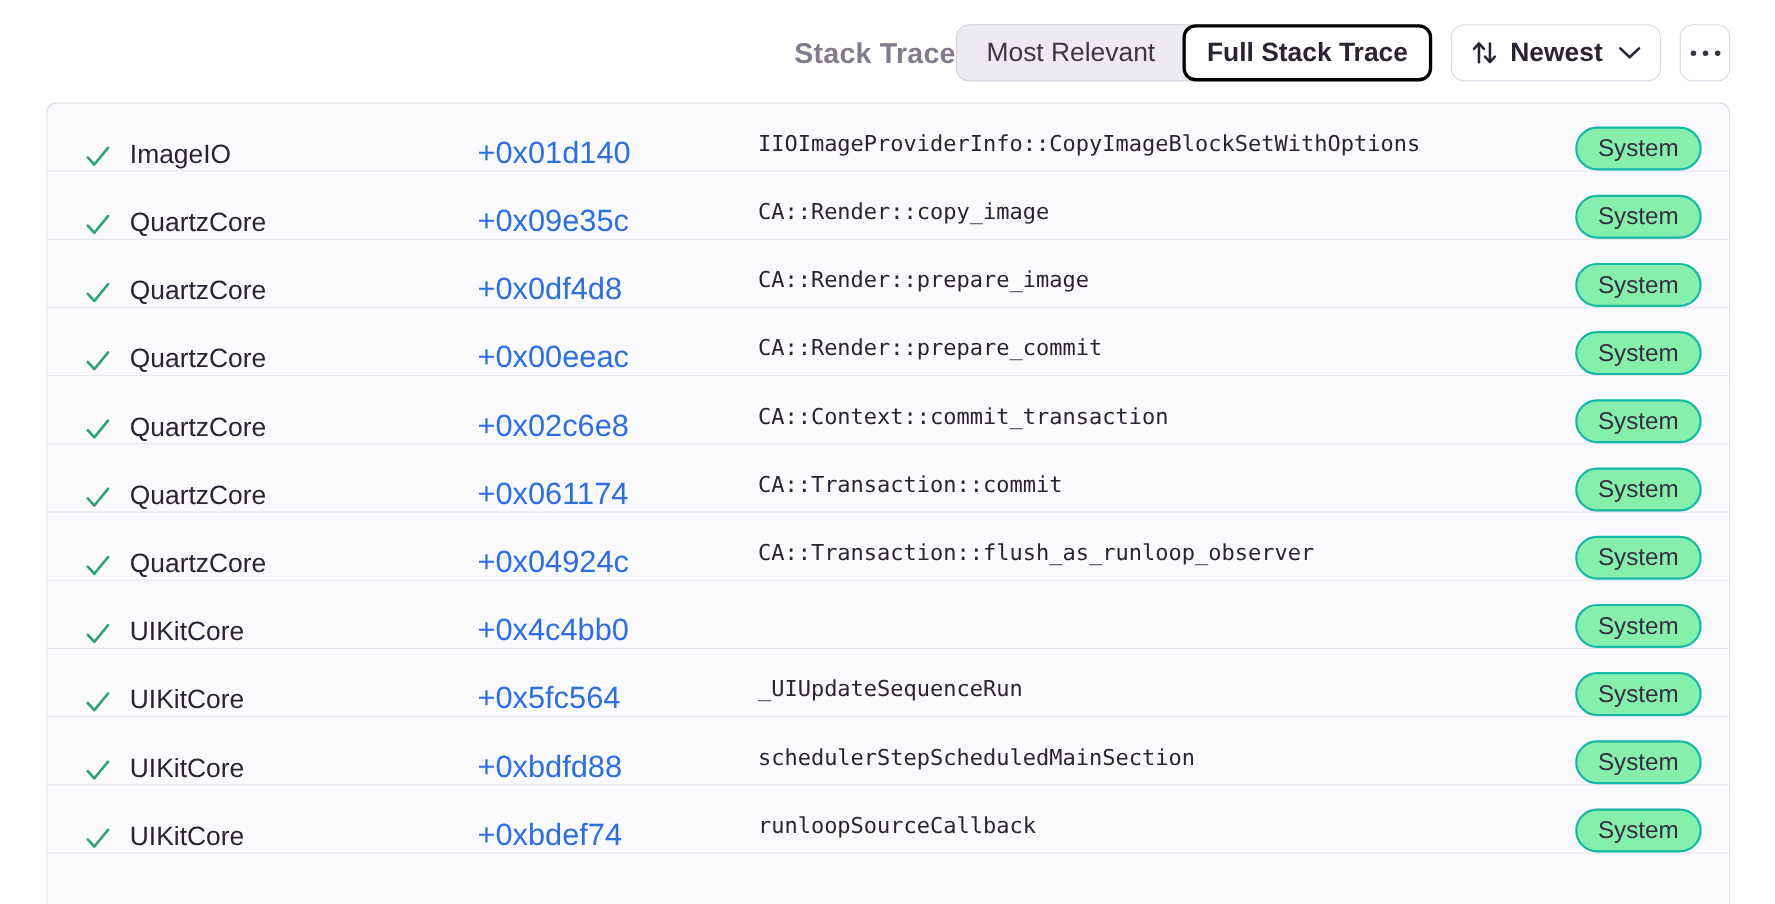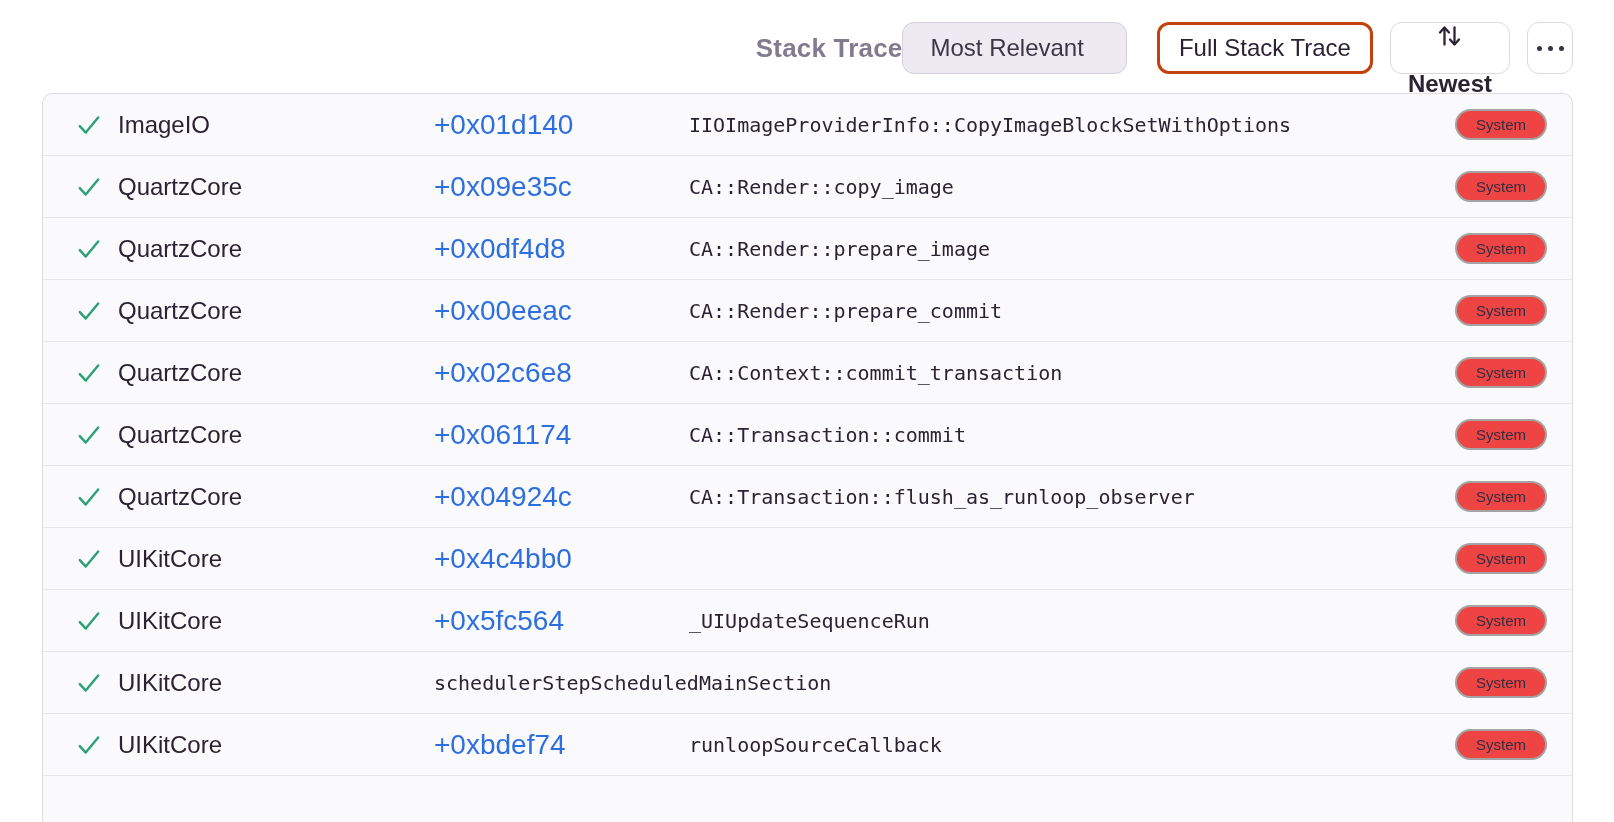--- a/index.html
+++ b/index.html
@@ -26,62 +26,61 @@
     color: #827a8f;
     letter-spacing: 0.2px;
   }
   .controls {
     display: flex;
     align-items: center;
     gap: 17px;
   }
   button { font-family: inherit; cursor: pointer; }
 
-  .segmented { display: flex; align-items: center; gap: 48px; }
+  .segmented { display: flex; align-items: center; }
   .seg-btn {
     height: 52px;
     font-size: 24px;
     display: flex;
     align-items: center;
     white-space: nowrap;
   }
   .seg-unselected {
     background: #edebf1;
     border: 1px solid #d4cfdb;
     border-radius: 12px;
     color: #3e3446;
     font-weight: 500;
     padding: 0 42px 0 27px;
     margin-right: -18px;
   }
   .seg-selected {
     background: #ffffff;
-    border: 3px solid #c2410c;
+    border: 3px solid #000000;
     border-radius: 12px;
     color: #2b2233;
-    font-weight: 400;
+    font-weight: 700;
     padding: 0 19px;
     position: relative;
     z-index: 2;
   }
 
   .sort-btn {
     height: 52px;
     background: #ffffff;
     border: 1px solid #dcd8e3;
     border-radius: 12px;
     display: flex;
     align-items: center;
-    gap: 21px;
+    gap: 11px;
     padding: 0 17px;
     font-size: 24px;
     font-weight: 700;
     color: #2b2233;
     white-space: nowrap;
-    flex-direction: column;
   }
   .more-btn {
     height: 52px;
     width: 46px;
     background: #ffffff;
     border: 1px solid #dcd8e3;
     border-radius: 12px;
     display: flex;
     align-items: center;
     justify-content: center;
@@ -96,21 +95,21 @@
     width: 1531px;
     height: 729px;
     background: #faf9fb;
     border: 1px solid #e0dce5;
     border-bottom: none;
     border-radius: 10px 10px 0 0;
     overflow: hidden;
   }
   .frame-row {
     display: flex;
-    align-items: center;
+    align-items: flex-end;
     min-height: 62px;
     padding: 0 25px 0 33px;
     border-bottom: 1px solid #e9e5ee;
   }
   .cell-check {
     width: 26px; height: 26px;
     margin-right: 16px;
     flex: none;
     color: #2ba174;
     display: flex; align-items: center; justify-content: center;
@@ -135,25 +134,25 @@
     font-family: "DejaVu Sans Mono", "Liberation Mono", monospace;
     font-size: 20px;
     line-height: 32px;
     padding: 9px 0;
     color: #2b2233;
     word-break: break-all;
   }
   .cell-tag {
     margin-left: auto;
     flex: none;
-    background: #ef4444;
-    border: 2px solid #a3a3a3;
+    background: #86efac;
+    border: 2px solid #14b8a6;
     border-radius: 22px;
     padding: 5px 19px;
-    font-size: 15px;
+    font-size: 22px;
     color: #352d3f;
     white-space: nowrap;
   }
 </style>
 </head>
 <body>
 
 <div class="header">
   <div class="page-title">Stack Trace</div>
 
@@ -290,20 +289,21 @@
       <span class="cell-func">_UIUpdateSequenceRun</span>
       <span class="cell-tag">System</span>
     </div>
     <div class="frame-row">
       <span class="cell-check">
         <svg width="26" height="26" viewBox="0 0 24 24" fill="none" stroke="currentColor" stroke-width="2.2" stroke-linecap="round" stroke-linejoin="round">
           <path d="M3.5 13 L9 19 L20.5 5"></path>
         </svg>
       </span>
       <span class="cell-module">UIKitCore</span>
+      <a class="cell-address" href="#">+0xbdfd88</a>
       <span class="cell-func">schedulerStepScheduledMainSection</span>
       <span class="cell-tag">System</span>
     </div>
     <div class="frame-row">
       <span class="cell-check">
         <svg width="26" height="26" viewBox="0 0 24 24" fill="none" stroke="currentColor" stroke-width="2.2" stroke-linecap="round" stroke-linejoin="round">
           <path d="M3.5 13 L9 19 L20.5 5"></path>
         </svg>
       </span>
       <span class="cell-module">UIKitCore</span>

